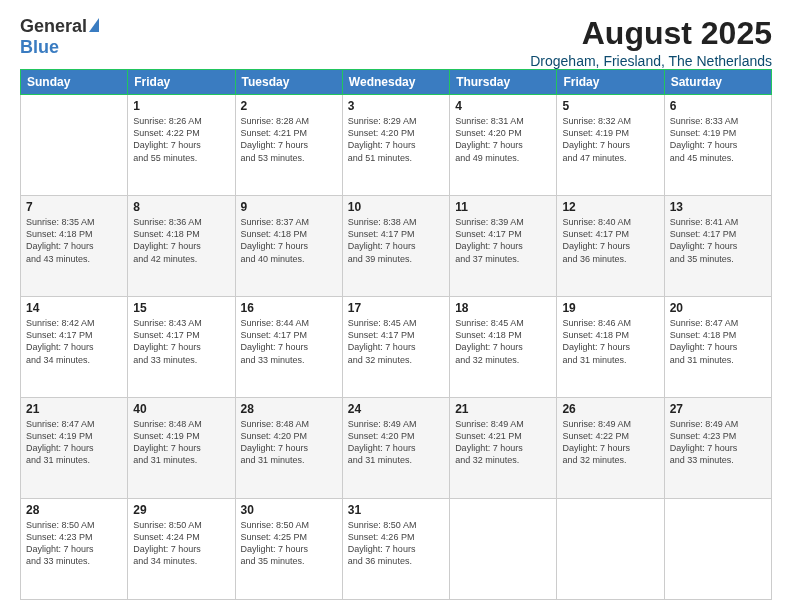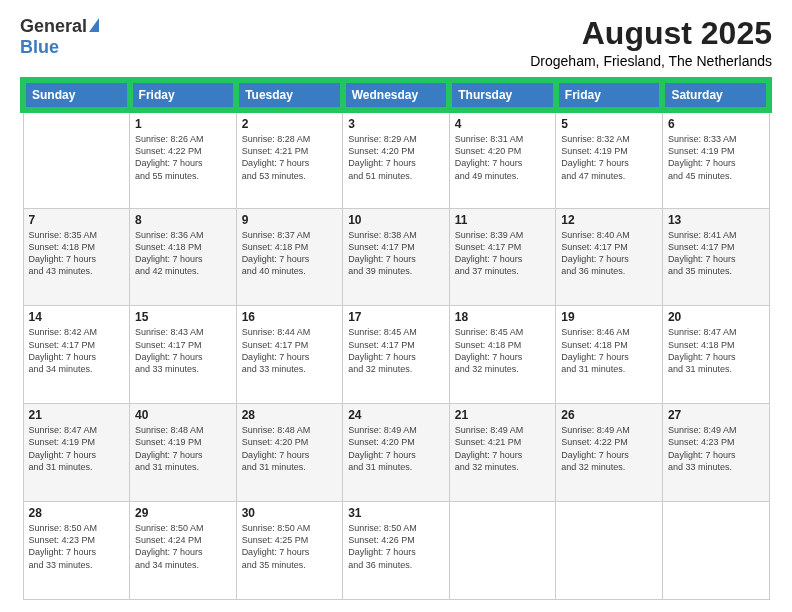--- a/index.html
+++ b/index.html
@@ -15,21 +15,20 @@
       height: 612px;
       background: #fff;
       padding: 16px 20px 12px 20px;
       display: flex;
       flex-direction: column;
     }
     .header {
       display: flex;
       justify-content: space-between;
       align-items: flex-start;
-      margin-bottom: 8px;
     }
     .logo {
       display: flex;
       flex-direction: column;
       align-items: flex-start;
     }
     .logo-text {
       display: flex;
       align-items: center;
     }
@@ -55,38 +54,38 @@
       text-align: right;
     }
     .month-title {
       font-size: 32px;
       font-weight: bold;
       color: #222;
       line-height: 1.1;
     }
     .subtitle {
       font-size: 14px;
-      color: #000000;
+      color: #0c4a6e;
       margin-top: 2px;
     }
     .calendar {
       border: 1px solid #ccc;
       border-collapse: collapse;
       width: 100%;
       flex: 1;
       table-layout: fixed;
     }
     .calendar th {
       background-color: #3a7cc1;
       color: #fff;
       font-size: 12px;
       font-weight: bold;
       text-align: left;
       padding: 5px 6px;
-      border: 6px solid #22c55e;
+      border: 1px solid #22c55e;
     }
     .calendar td {
       border: 1px solid #ccc;
       vertical-align: top;
       padding: 4px 5px;
       font-size: 9.5px;
       color: #333;
       height: 88px;
     }
     .day-number {

